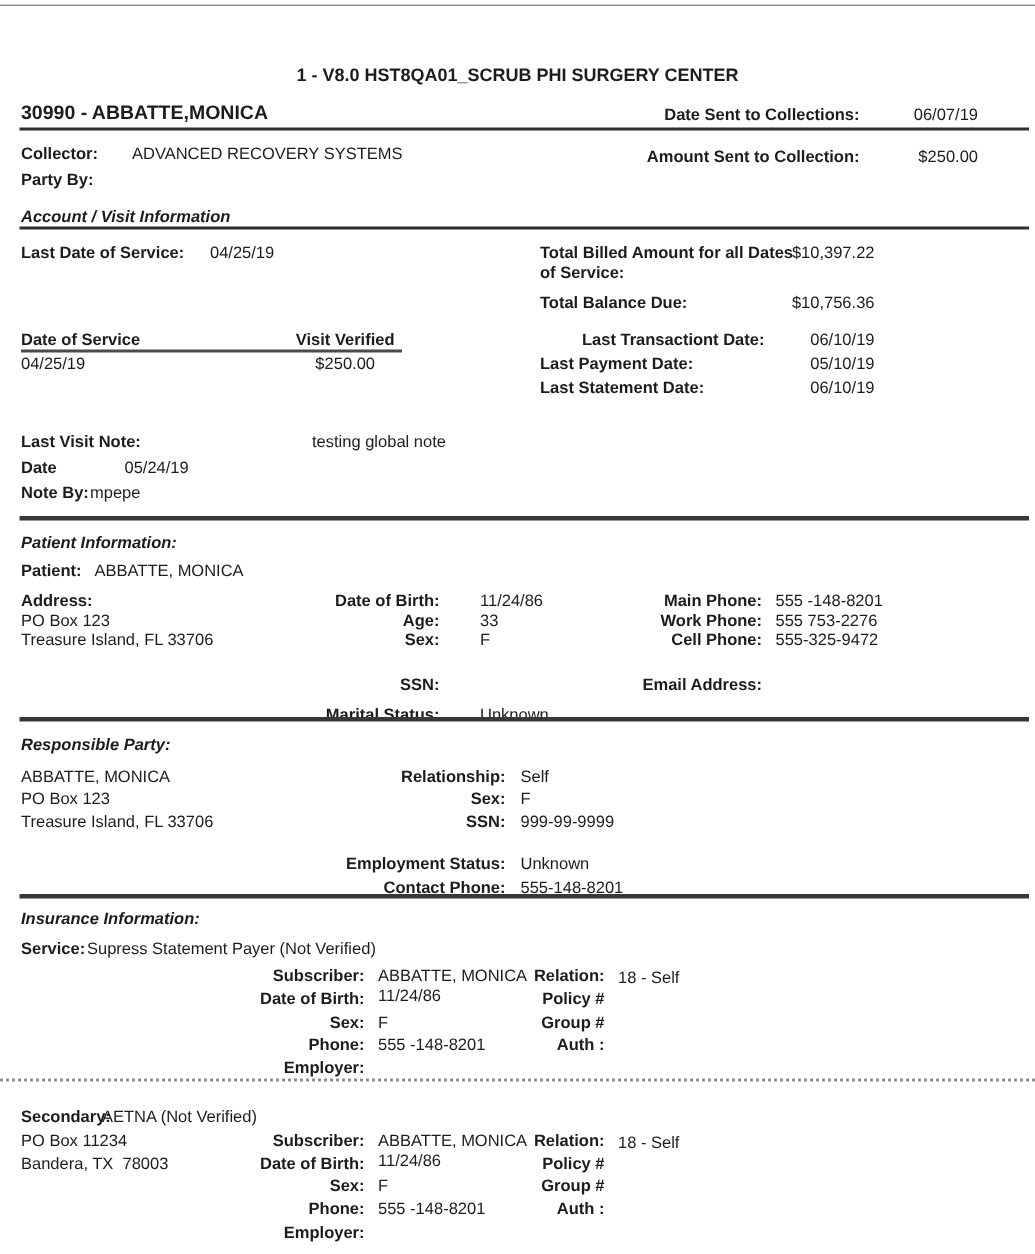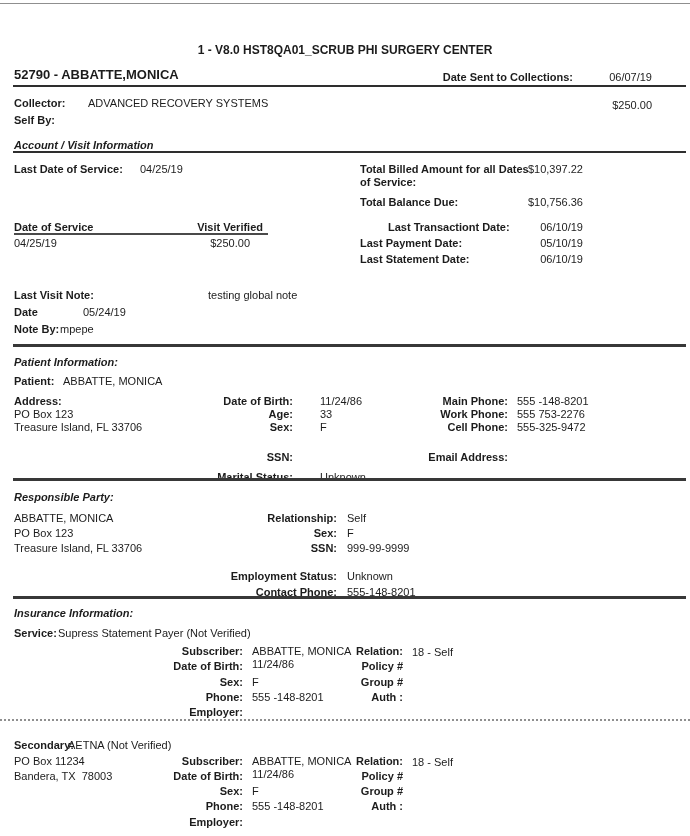--- a/index.html
+++ b/index.html
@@ -24,29 +24,30 @@
 </style>
 </head>
 <body>
 
 <div class="page">
 
   <div class="hairline" style="left:0;top:3px;width:690px;height:1px;"></div>
 
   <div class="abs b fs12" style="left:0;top:44px;width:690px;text-align:center;">1 - V8.0 HST8QA01_SCRUB PHI SURGERY CENTER</div>
 
-  <div class="abs b fs13" style="left:14px;top:68px;">52790 - ABBATTE,MONICA</div>
+  <div class="abs b fs13" style="left:14px;top:68px;">30990 - ABBATTE,MONICA</div>
   <div class="abs b r" style="left:390px;top:71px;width:183px;">Date Sent to Collections:</div>
   <div class="abs r" style="left:555px;top:71px;width:97px;">06/07/19</div>
   <div class="rule" style="left:13px;top:85px;width:673px;height:2px;"></div>
 
   <div class="abs b" style="left:14px;top:97px;">Collector:</div>
   <div class="abs" style="left:88px;top:97px;">ADVANCED RECOVERY SYSTEMS</div>
+  <div class="abs b r" style="left:390px;top:99px;width:183px;">Amount Sent to Collection:</div>
   <div class="abs r" style="left:555px;top:99px;width:97px;">$250.00</div>
-  <div class="abs b" style="left:14px;top:114px;">Self By:</div>
+  <div class="abs b" style="left:14px;top:114px;">Party By:</div>
 
   <div class="abs bi" style="left:14px;top:139px;">Account / Visit Information</div>
   <div class="rule" style="left:13px;top:151px;width:673px;height:2px;"></div>
 
   <div class="abs b" style="left:14px;top:163px;">Last Date of Service:</div>
   <div class="abs" style="left:140px;top:163px;">04/25/19</div>
 
   <div class="abs b wrap" style="left:360px;top:163px;width:170px;">Total Billed Amount for all Dates of Service:</div>
   <div class="abs r" style="left:460px;top:163px;width:123px;">$10,397.22</div>
 

